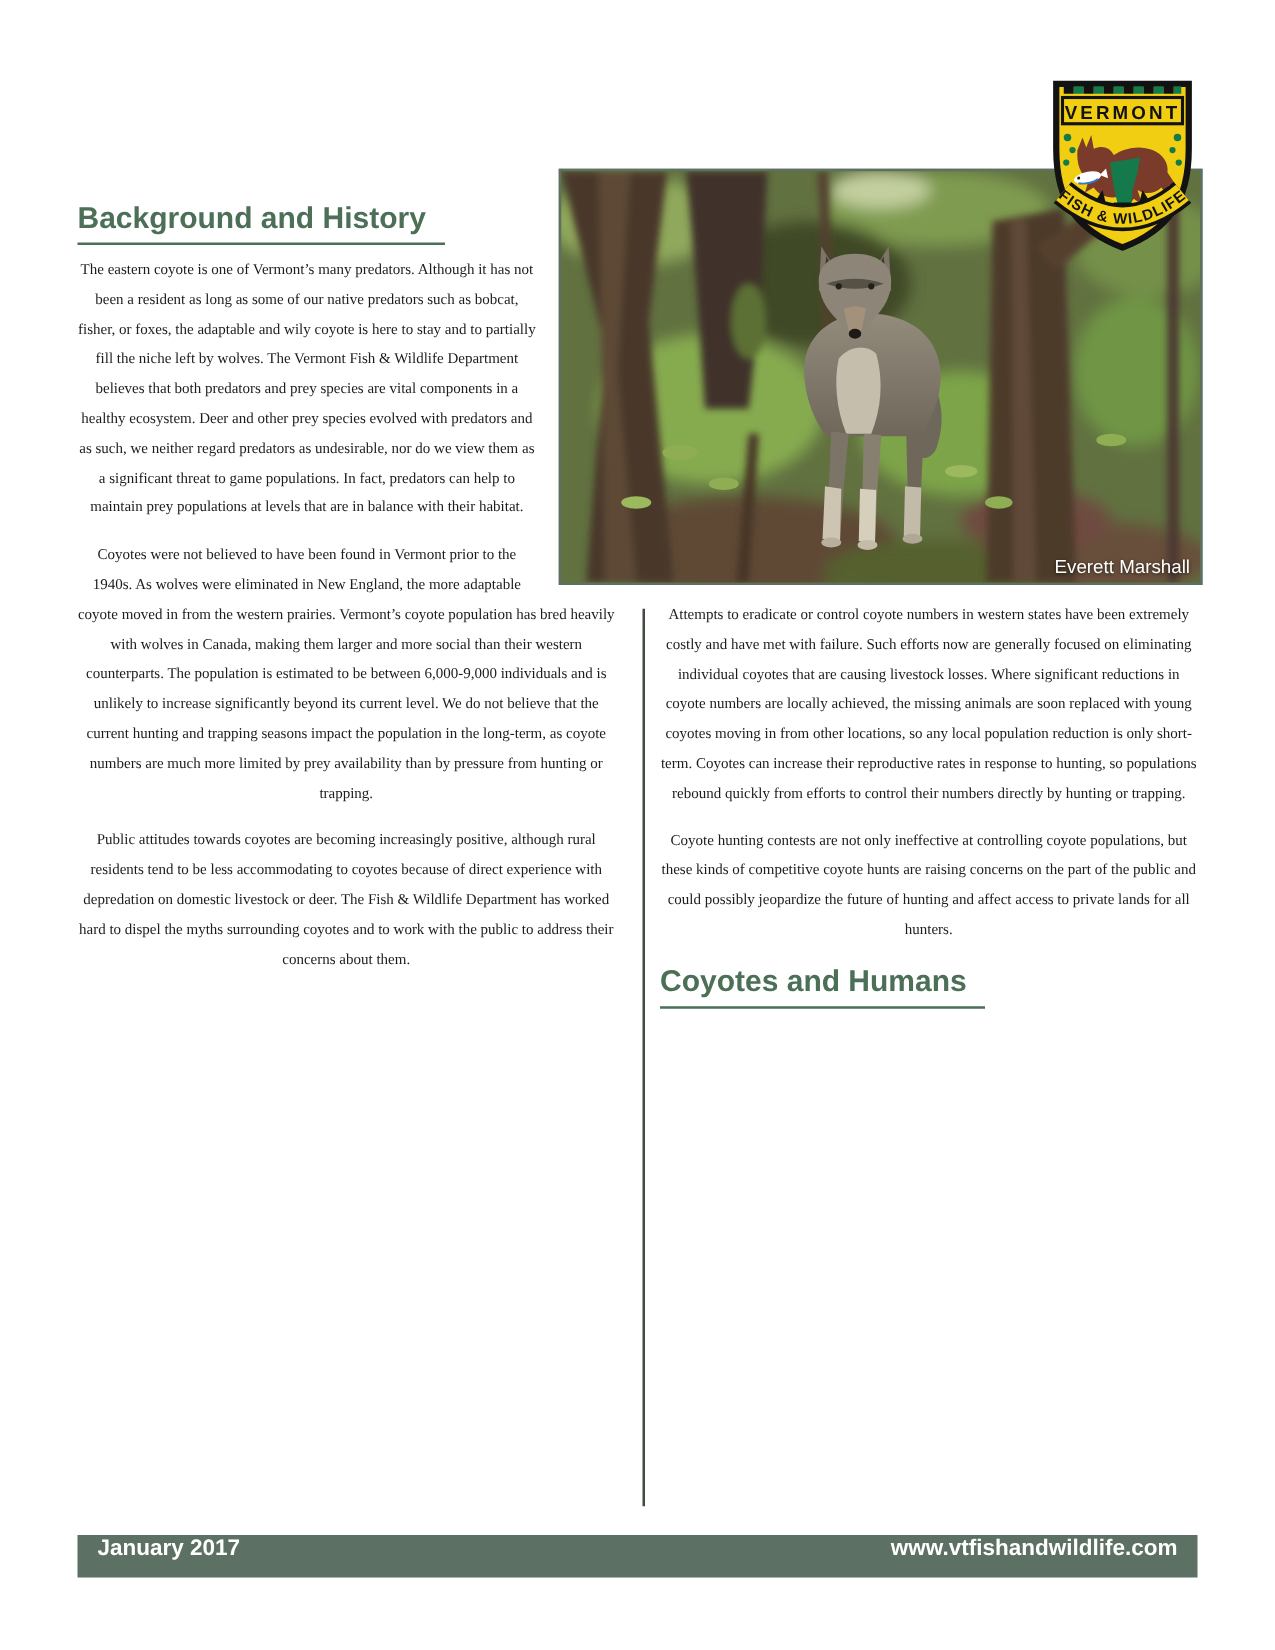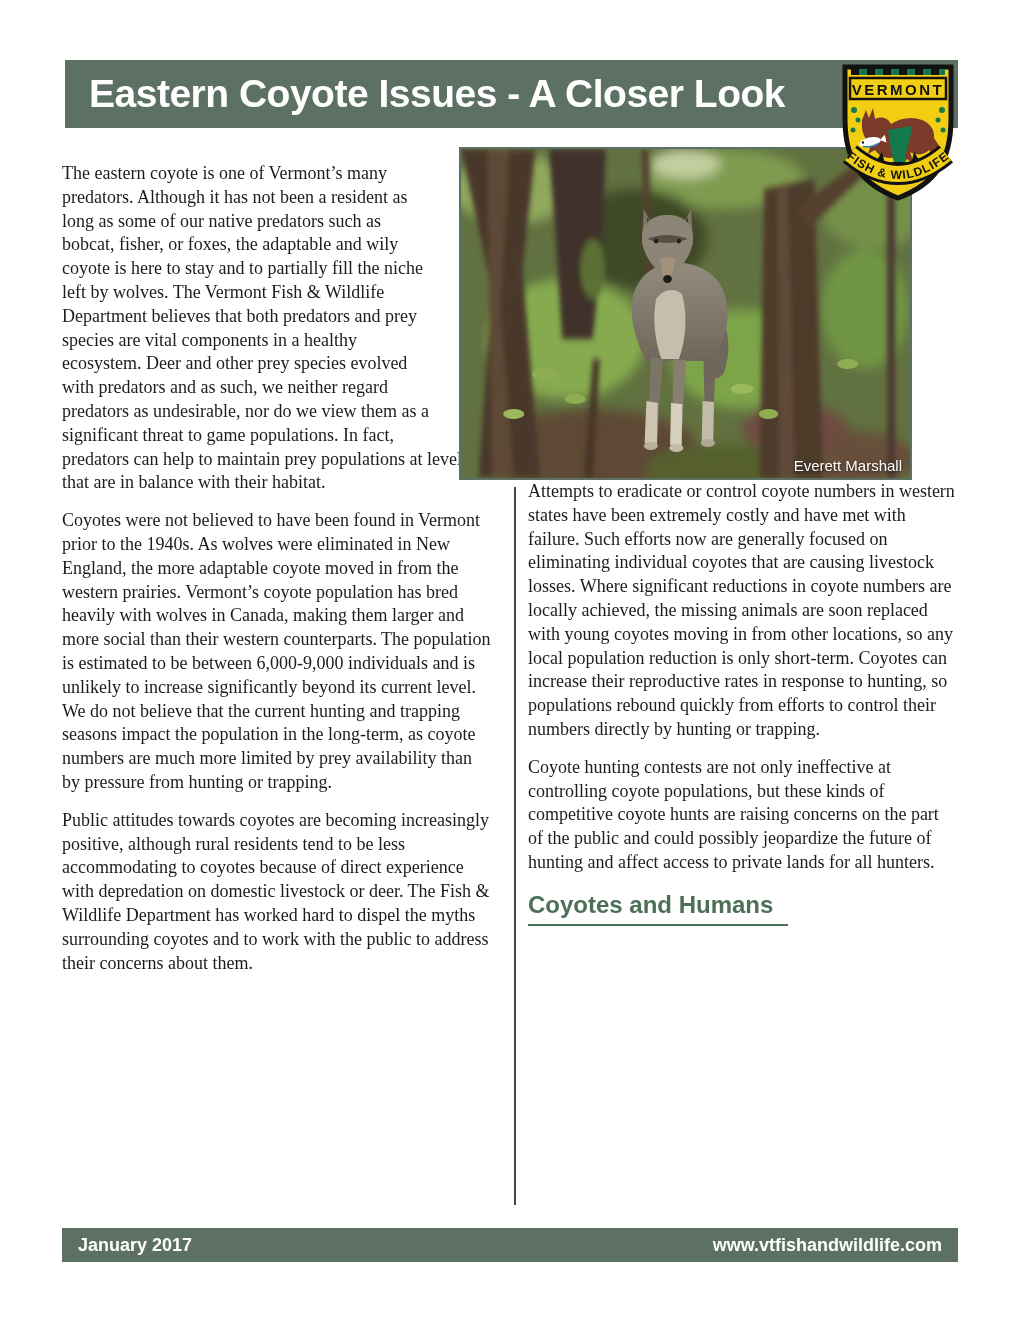--- a/index.html
+++ b/index.html
@@ -10,56 +10,53 @@
   .banner{position:absolute;left:65px;top:60px;width:893px;height:68px;background:#5C7164;}
   .banner h1{margin:0;padding-left:24px;color:#ffffff;
              font-family:"Liberation Sans",sans-serif;font-weight:bold;
              font-size:39px;line-height:68px;letter-spacing:-0.5px;white-space:nowrap;}
 
   
   .logo{position:absolute;left:838px;top:62px;width:120px;height:140px;z-index:6;}
   .logo svg{display:block;width:100%;height:100%;}
 
   
-  .photo{position:absolute;left:443px;top:131px;width:453px;height:333px;margin:16px;
+  .photo{position:absolute;left:443px;top:131px;width:515px;height:333px;margin:4px;
          border:2px solid #5C7164;box-sizing:border-box;background:#617140;z-index:2;}
   .photo svg{display:block;width:100%;height:100%;}
   .photo figcaption{position:absolute;right:8px;bottom:4px;color:#fff;
          font-family:"Liberation Sans",sans-serif;font-size:15px;
          text-shadow:0 1px 3px rgba(0,0,0,.65);}
 
   
   .col{position:absolute;width:430px;color:#1c1c1c;}
   .col-left{left:62px;top:162px;}
   .col-right{left:528px;top:480px;}
-  .col p{font-size:18px;line-height:23.8px;margin:0 0 14px 0;hyphens:auto;-webkit-hyphens:auto;}
+  .col p{font-size:12px;line-height:23.8px;margin:0 0 14px 0;hyphens:auto;text-align:center;-webkit-hyphens:auto;}
   h2.section{color:#4C6F58;font-family:"Liberation Sans",sans-serif;font-weight:bold;
              font-size:24px;line-height:26px;margin:0 0 8px 0;padding:0 15px 6px 0;
              border-bottom:2.5px solid #4C6F58;width:fit-content;white-space:nowrap;}
   h2.section.mid{margin-top:17px;}
   .photo-intrude{float:right;width:63px;height:262px;}
 
   
   .divider{position:absolute;left:514px;top:487px;width:2px;height:718px;background:#424a41;}
 
   
   .footer{position:absolute;left:62px;top:1228px;width:896px;height:34px;background:#5C7164;
-          display:flex;align-items:center;justify-content:space-between;
+          display:flex;align-items:flex-start;justify-content:space-between;
           padding:0 16px;box-sizing:border-box;}
   .footer span{color:#ffffff;font-family:"Liberation Sans",sans-serif;
                font-weight:bold;font-size:18px;}
 </style>
 </head>
 <body>
 
 <div class="page">
 
-  <header class="banner">
-    <h1>Eastern Coyote Issues - A Closer Look</h1>
-  </header>
 
   <div class="logo">
     <svg viewBox="0 0 120 140">
       <path d="M7 5 H113 V57 C113 99 97 122 60 136 C23 122 7 99 7 57 Z" fill="#F2CE13" stroke="#121212" stroke-width="5"></path>
 
       <g>
         <rect x="13" y="7" width="8" height="6" fill="#121212"></rect>
           <rect x="21" y="7" width="8" height="6" fill="#157a4b"></rect>
         <rect x="29" y="7" width="8" height="6" fill="#121212"></rect>
           <rect x="37" y="7" width="8" height="6" fill="#157a4b"></rect>
@@ -185,20 +182,21 @@
         <path d="M275 252 L274 292 L287 293 L288 253 Z" fill="#c2bba9"></path>
         <ellipse cx="216" cy="297" rx="8" ry="4" fill="#b8b09c"></ellipse>
         <ellipse cx="245" cy="299" rx="8" ry="4" fill="#c4bca8"></ellipse>
         <ellipse cx="281" cy="294" rx="8" ry="4" fill="#b0a895"></ellipse>
       </g>
     </svg>
     <figcaption>Everett Marshall</figcaption>
   </figure>
 
   <div class="col col-left">
+    <h2 class="section">Background and History</h2>
     <div class="photo-intrude"></div>
     <p>The eastern coyote is one of Vermont’s many predators. Although it has not been a resident as long as some of our native predators such as bobcat, fisher, or foxes, the adaptable and wily coyote is here to stay and to partially fill the niche left by wolves. The Vermont Fish &amp; Wildlife Department believes that both predators and prey species are vital components in a healthy ecosystem. Deer and other prey species evolved with predators and as such, we neither regard predators as undesirable, nor do we view them as a significant threat to game populations. In fact, predators can help to maintain prey populations at levels that are in balance with their habitat.</p>
     <p>Coyotes were not believed to have been found in Vermont prior to the 1940s. As wolves were eliminated in New England, the more adaptable coyote moved in from the western prairies. Vermont’s coyote population has bred heavily with wolves in Canada, making them larger and more social than their western counterparts. The population is estimated to be between 6,000-9,000 individuals and is unlikely to increase significantly beyond its current level. We do not believe that the current hunting and trapping seasons impact the population in the long-term, as coyote numbers are much more limited by prey availability than by pressure from hunting or trapping.</p>
     <p>Public attitudes towards coyotes are becoming increasingly positive, although rural residents tend to be less accommodating to coyotes because of direct experience with depredation on domestic livestock or deer. The Fish &amp; Wildlife Department has worked hard to dispel the myths surrounding coyotes and to work with the public to address their concerns about them.</p>
   </div>
 
   <div class="divider"></div>
 
   <div class="col col-right">
     <p>Attempts to eradicate or control coyote numbers in western states have been extremely costly and have met with failure. Such efforts now are generally focused on eliminating individual coyotes that are causing livestock losses. Where significant reductions in coyote numbers are locally achieved, the missing animals are soon replaced with young coyotes moving in from other locations, so any local population reduction is only short-term. Coyotes can increase their reproductive rates in response to hunting, so populations rebound quickly from efforts to control their numbers directly by hunting or trapping.</p>

